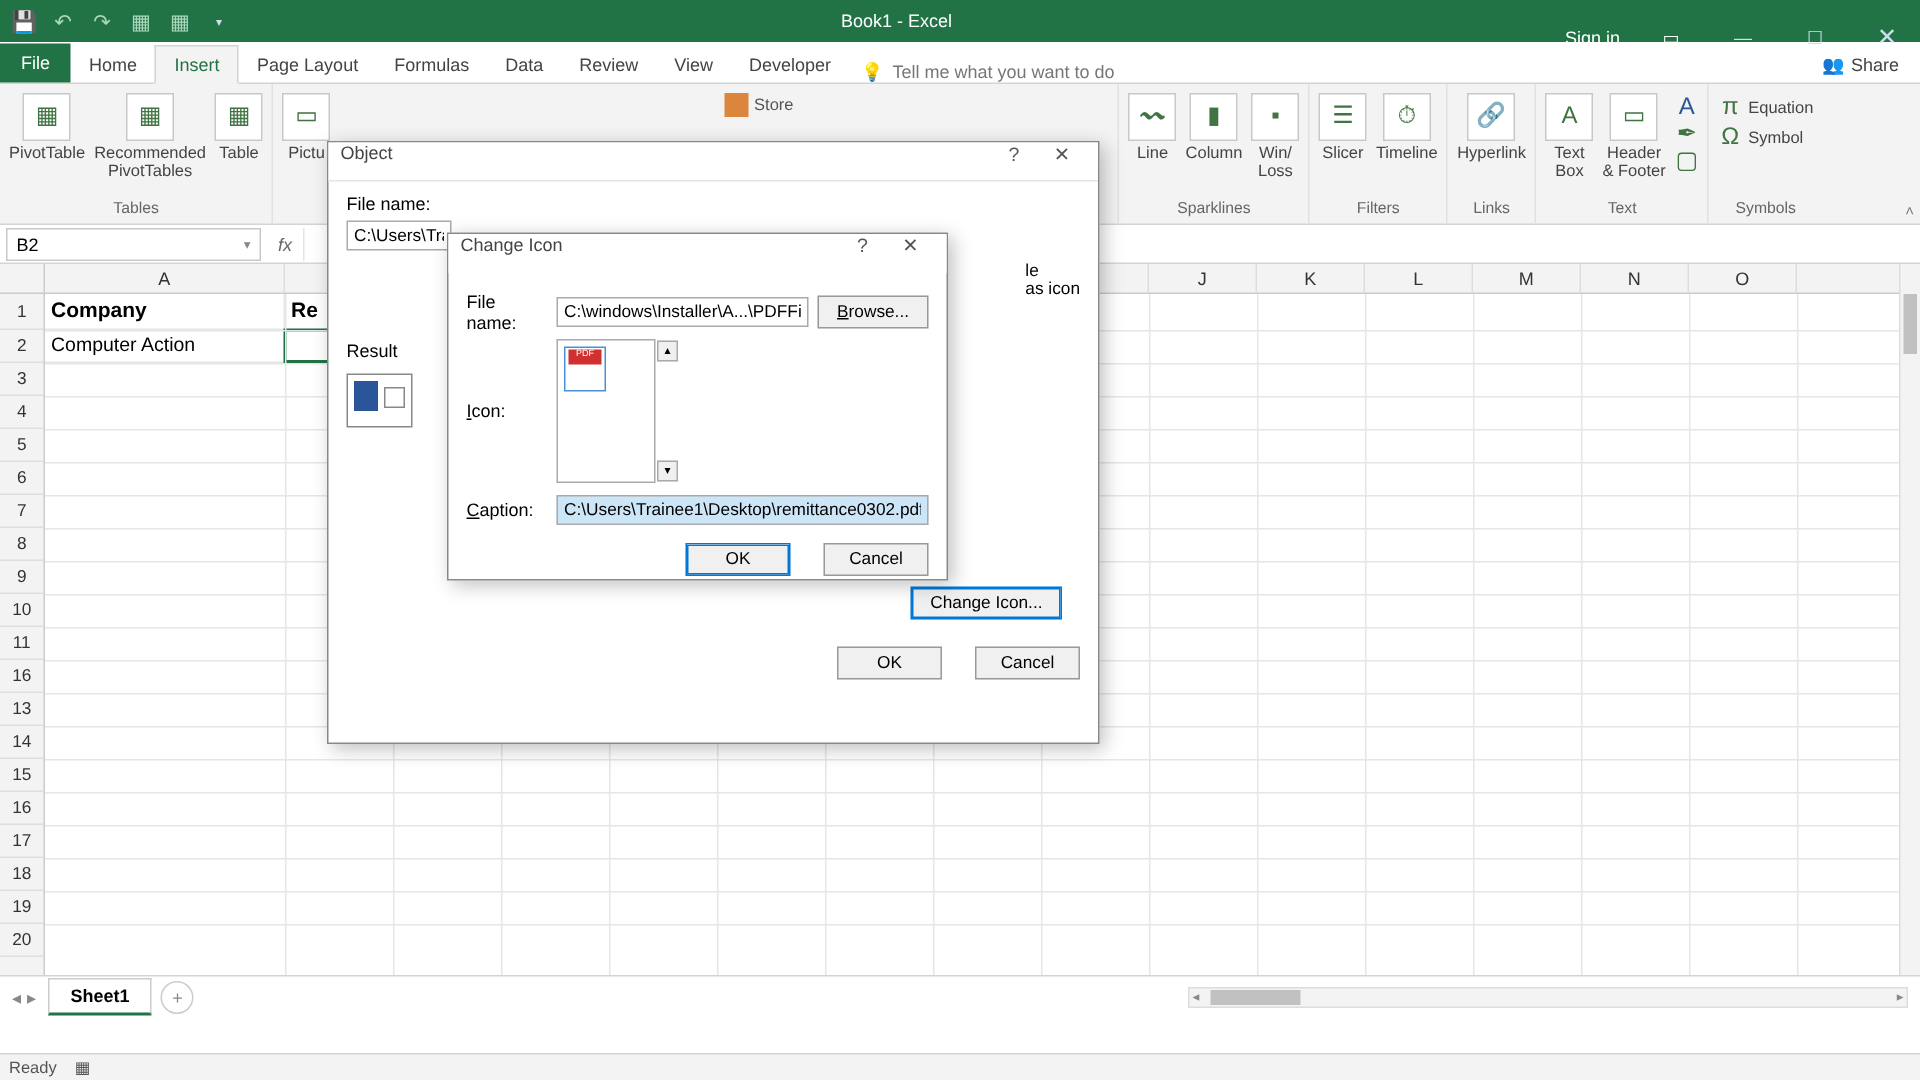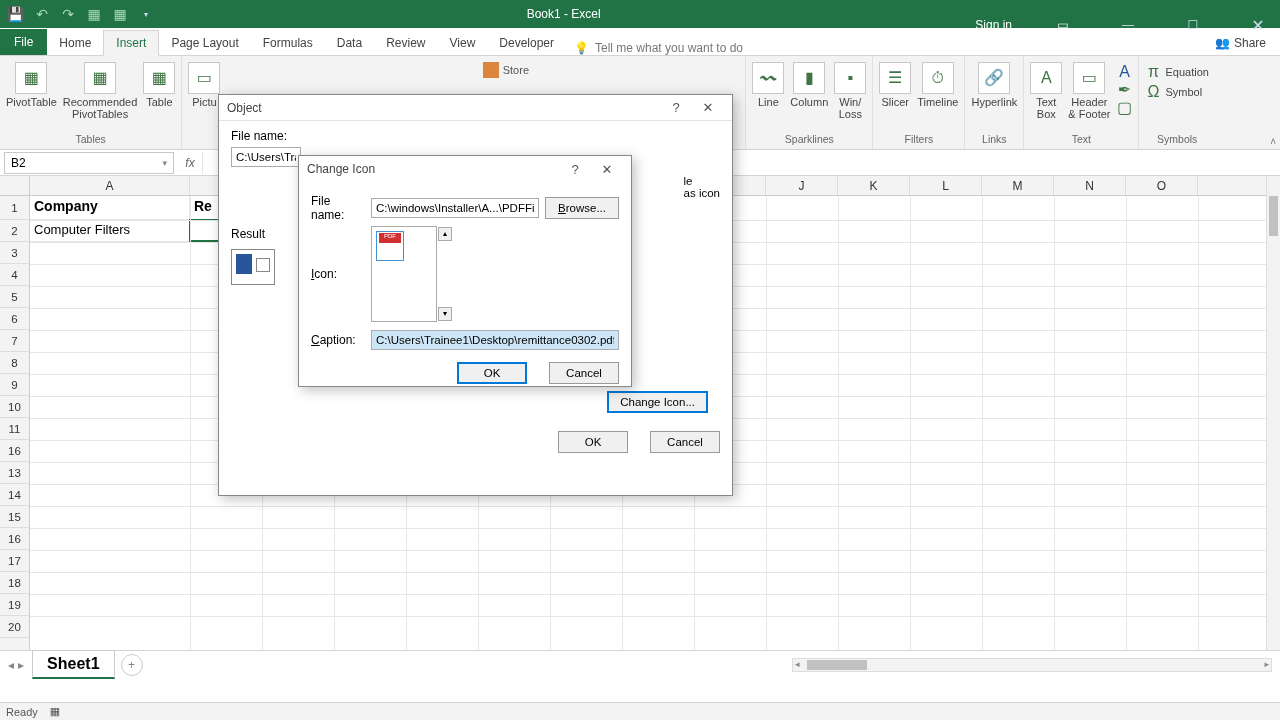--- a/index.html
+++ b/index.html
@@ -3,21 +3,21 @@
 <meta charset="utf-8">
 <style>
 * { margin: 0; padding: 0; box-sizing: border-box; font-family: "Segoe UI", Tahoma, sans-serif; }
 body { width: 1280px; height: 720px; overflow: hidden; background: #fff; font-size: 12px; }
 
 
 .titlebar { height: 28px; background: linear-gradient(#217346,#217346); display: flex; align-items: center; color: #fff; }
 .titlebar .qat { display: flex; align-items: center; gap: 2px; padding-left: 4px; }
 .titlebar .qat span { width: 24px; height: 22px; display: flex; align-items: center; justify-content: center; color:#cde; font-size: 14px; }
 .titlebar .title { flex: 1; text-align: center; font-size: 12px; color: #fff; }
-.titlebar .right { display:flex; align-items: center; gap:25px; padding-right:2px;margin-top:22px; }
+.titlebar .right { display:flex; align-items: center; gap:8px; padding-right:2px;margin-top:22px; }
 .titlebar .right span { width: 40px; height: 22px; display:flex; align-items:center; justify-content:center; font-size:12px; }
 .win-close { font-size: 16px !important; }
 
 
 .ribbon-tabs { height: 28px; background: #fff; display: flex; align-items: flex-end; border-bottom: 1px solid #d4d4d4; }
 .ribbon-tab { padding: 5px 12px; font-size: 12px; color: #444; cursor: pointer; }
 .ribbon-tab.file { background: #217346; color: #fff; padding: 6px 14px; }
 .ribbon-tab.active { background: #f3f3f3; border: 1px solid #d4d4d4; border-bottom: 1px solid #f3f3f3; margin-bottom:-1px; color:#217346; }
 .ribbon-tabs .search-prompt { color:#777; display:flex; align-items:center; gap:6px; padding-left:8px; }
 .ribbon-tabs .share { margin-left:auto; padding:5px 14px; color:#444; display:flex; gap:4px; align-items:center;}
@@ -48,31 +48,31 @@
 .cells { position:absolute; top:20px; left:30px; right:14px; bottom:46px; }
 .cell { position:absolute; border-right:1px solid #e6e6e6; border-bottom:1px solid #e6e6e6; padding:2px 4px; font-size:13px; }
 .cell.bold { font-weight:600; font-size:14px; }
 .sel-cell { position:absolute; border:2px solid #217346; background:#fff; }
 .vscroll { position:absolute; top:0; right:0; bottom:46px; width:14px; background:#f3f3f3; border-left:1px solid #ddd;}
 .vscroll .thumb { position:absolute; top:20px; left:2px; right:2px; height:40px; background:#c1c1c1;}
 
 
 .sheet-tabs { position:absolute; bottom:18px; left:0; right:0; height:28px; display:flex; align-items:center; border-top:1px solid #d4d4d4; background:#fff;}
 .sheet-nav { display:flex; gap:4px; padding:0 8px; color:#888; }
-.sheet-tab { padding:4px 14px; border:1px solid #ccc; border-bottom:2px solid #217346; background:#fff; font-size:16px; font-weight:600; }
+.sheet-tab { padding:4px 14px; border:1px solid #ccc; border-bottom:2px solid #217346; background:#fff; font-size:12px; font-weight:600; }
 .sheet-add { width:22px; height:22px; border:1px solid #ccc; border-radius:50%; margin-left:6px; display:flex; align-items:center; justify-content:center; color:#888;}
 .sheet-tabs .hscroll { margin-left:auto; width:480px; height:14px; background:#f3f3f3; border:1px solid #ddd; margin-right:8px; position:relative; }
 .sheet-tabs .hscroll .thumb { position:absolute; left:14px; top:1px; bottom:1px; width:60px; background:#c1c1c1; }
 
 
 .statusbar { position:absolute; bottom:0; left:0; right:0; height:18px; background:#f3f3f3; border-top:1px solid #d4d4d4; display:flex; align-items:center; padding:0 6px; font-size:11px; color:#555;}
 
 
 .dialog { position:absolute; background:#fff; border:1px solid #888; box-shadow: 3px 3px 12px rgba(0,0,0,0.25); font-size:12px; }
-.dialog .dlg-title { height:26px; display:flex; align-items:center; padding:0 8px; background:#fff; border-bottom:1px solid #e4e4e4; color:#444;}
+.dialog .dlg-title { height:26px; display:flex; padding:0 8px; background:#fff; border-bottom:1px solid #e4e4e4; color:#444;}
 .dialog .dlg-title .spacer { flex:1; }
 .dialog .dlg-title .dlg-btn { width:32px; text-align:center; color:#555; font-size:13px; }
 .dlg-tabs { display:flex; gap:2px; padding:6px 8px 0 8px; border-bottom:1px solid #ccc; }
 .dlg-tab { padding:4px 10px; border:1px solid transparent; font-size:11.5px; color:#333; cursor:pointer; }
 .dlg-tab.active { border:1px solid #ccc; border-bottom:1px solid #fff; background:#fff; margin-bottom:-1px; }
 .dlg-body { padding: 8px 12px; }
 .dlg-field { display:flex; align-items:center; gap:6px; margin:4px 0; }
 .dlg-input { flex:1; height:20px; border:1px solid #aaa; padding:1px 4px; font-size:11.5px; background:#fff; }
 .dlg-btn-std { height:22px; padding:0 12px; border:1px solid #999; background:#f0f0f0; font-size:11.5px; min-width:70px; }
 .dlg-btn-std.default { border:1px solid #0078d7; box-shadow: inset 0 0 0 1px #0078d7; }
@@ -303,21 +303,21 @@
       <div>15</div>
       <div>16</div>
       <div>17</div>
       <div>18</div>
       <div>19</div>
       <div>20</div>
     </div>
   <div class="cells" id="cells">
     <div class="cell bold" style="top:0;left:0;width:160px;height:24px">Company</div>
     <div class="cell bold" style="top:0;left:160px;width:72px;height:24px">Re</div>
-    <div class="cell" style="top:24px;left:0;width:160px;height:22px">Computer Filters</div>
+    <div class="cell" style="top:24px;left:0;width:160px;height:22px">Computer Action</div>
     <div class="sel-cell" style="top:23px;left:159px;width:73px;height:23px"></div>
   <div style="position: absolute; top: 0px; bottom: 0px; left: 160px; width: 0px; border-left: 1px solid rgb(230, 230, 230);"></div>
       <div style="position: absolute; top: 0px; bottom: 0px; left: 232px; width: 0px; border-left: 1px solid rgb(230, 230, 230);"></div>
       <div style="position: absolute; top: 0px; bottom: 0px; left: 304px; width: 0px; border-left: 1px solid rgb(230, 230, 230);"></div>
       <div style="position: absolute; top: 0px; bottom: 0px; left: 376px; width: 0px; border-left: 1px solid rgb(230, 230, 230);"></div>
       <div style="position: absolute; top: 0px; bottom: 0px; left: 448px; width: 0px; border-left: 1px solid rgb(230, 230, 230);"></div>
       <div style="position: absolute; top: 0px; bottom: 0px; left: 520px; width: 0px; border-left: 1px solid rgb(230, 230, 230);"></div>
       <div style="position: absolute; top: 0px; bottom: 0px; left: 592px; width: 0px; border-left: 1px solid rgb(230, 230, 230);"></div>
       <div style="position: absolute; top: 0px; bottom: 0px; left: 664px; width: 0px; border-left: 1px solid rgb(230, 230, 230);"></div>
       <div style="position: absolute; top: 0px; bottom: 0px; left: 736px; width: 0px; border-left: 1px solid rgb(230, 230, 230);"></div>

